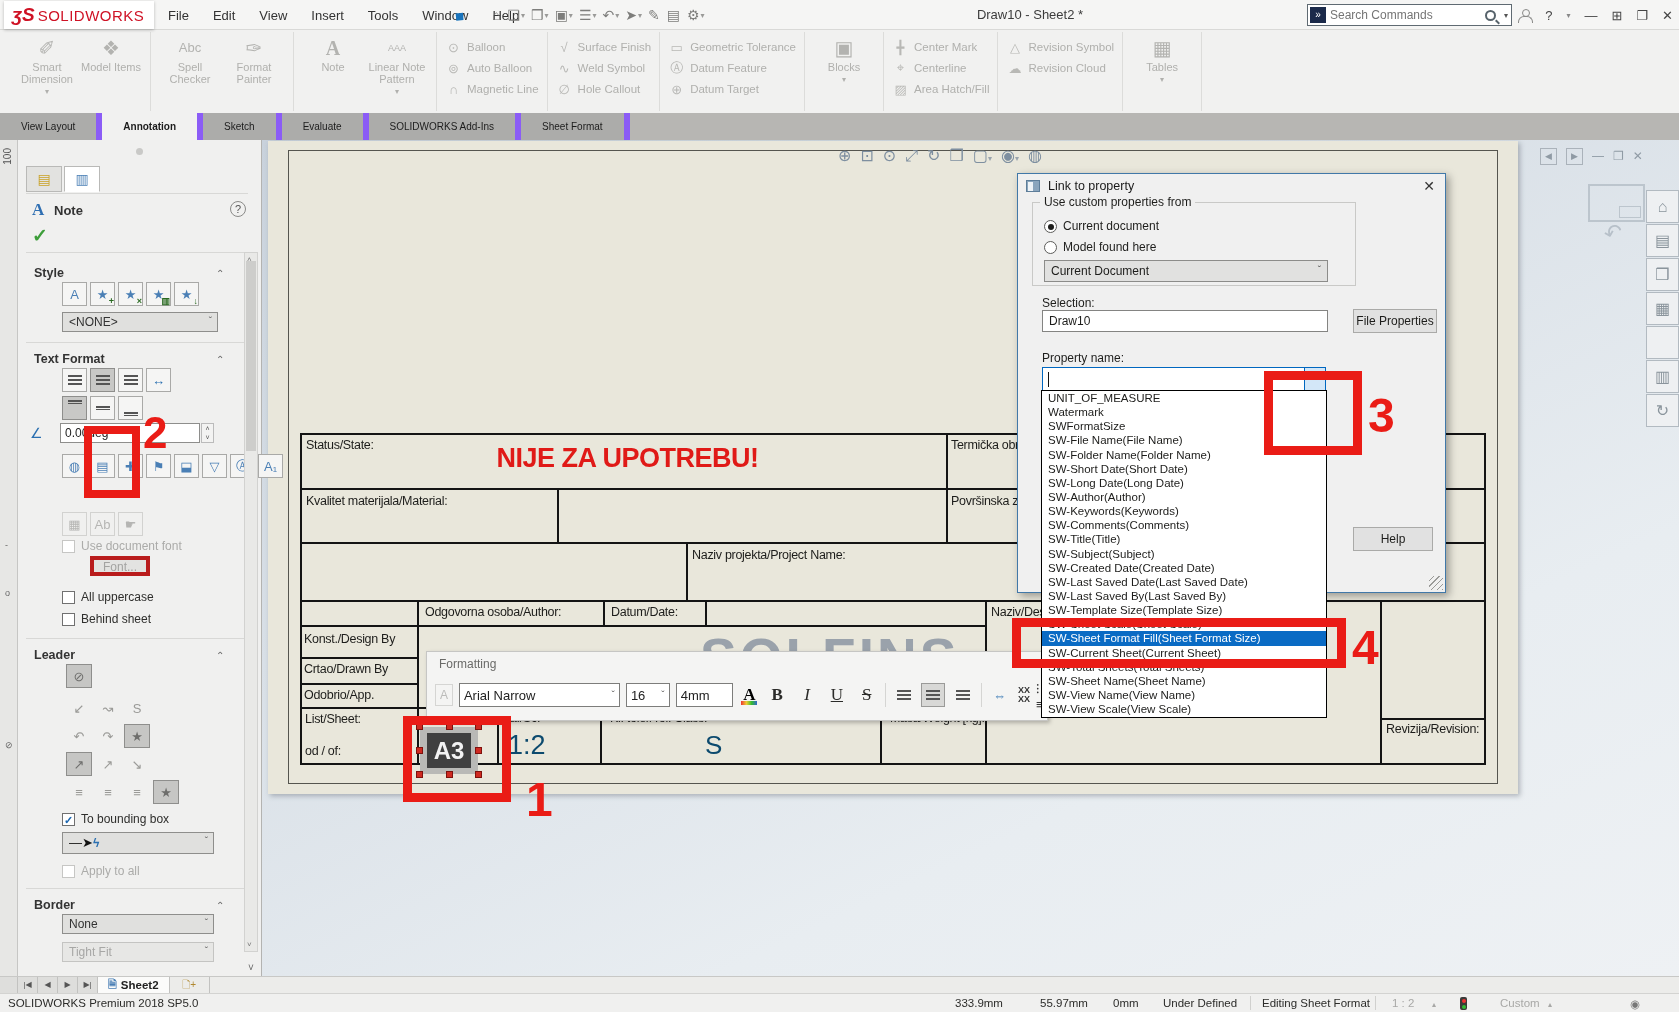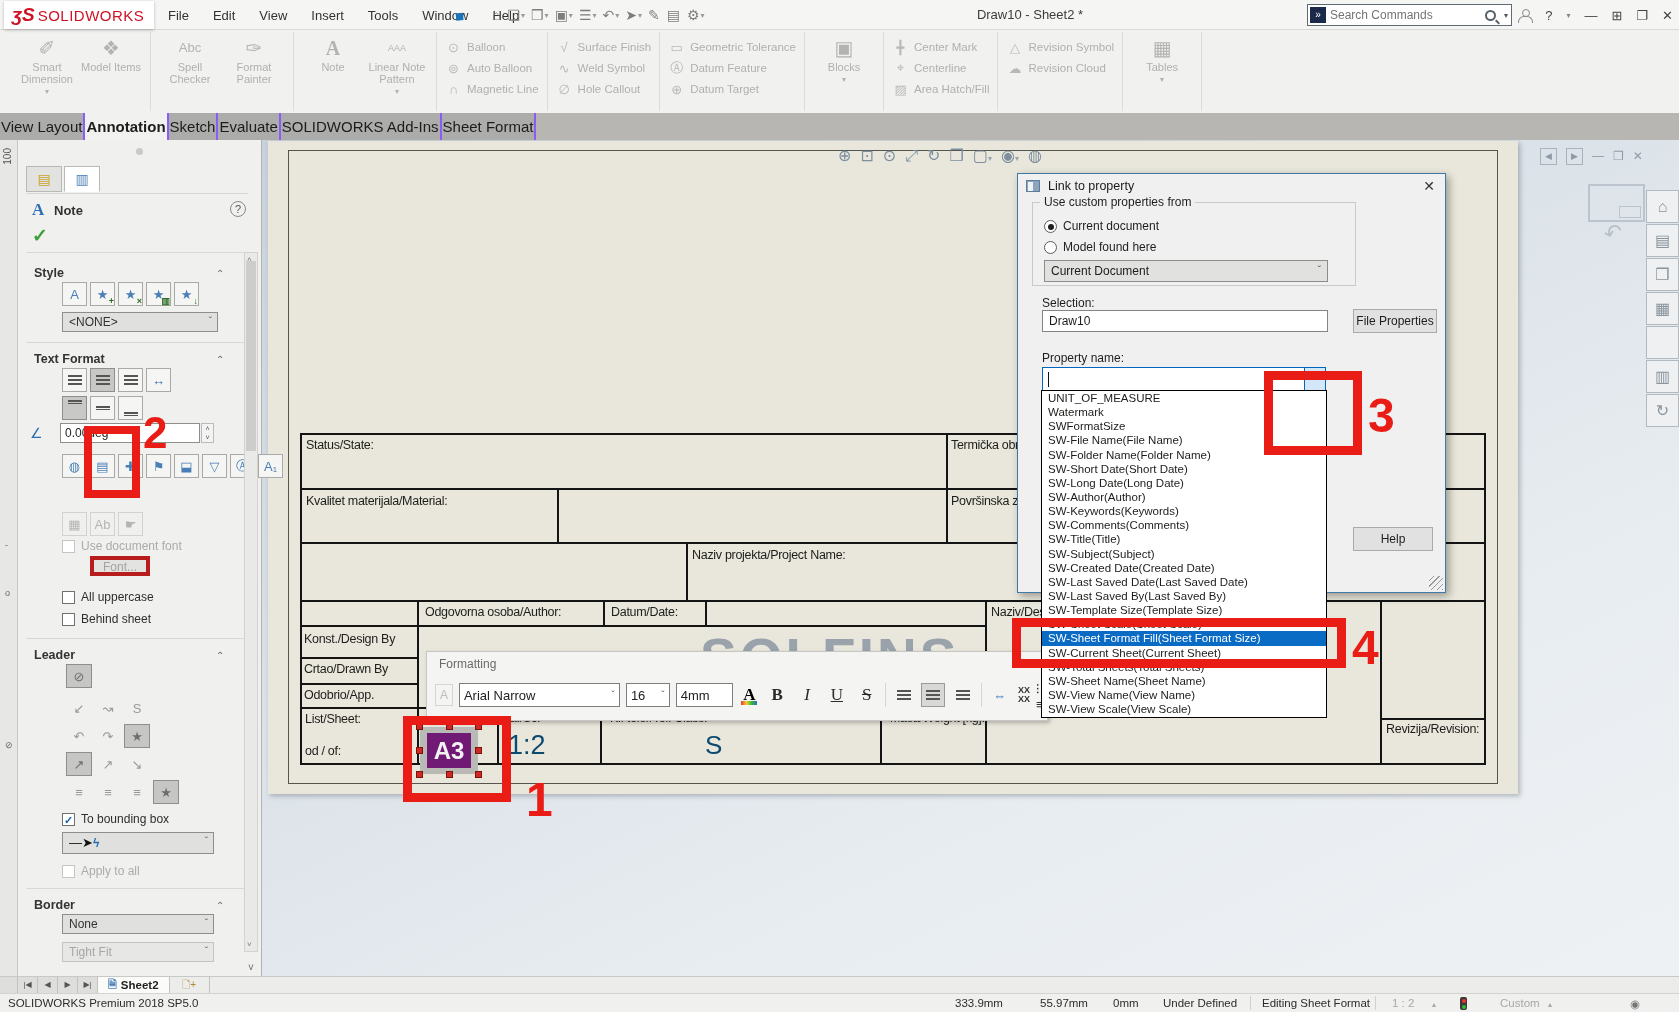--- a/index.html
+++ b/index.html
@@ -37,21 +37,21 @@
   .rtool.big .ric { font-size:20px; color:#b3b3b0; line-height:22px; }
   .rtool.big .rlb { font-size:11px; color:#b0b0ad; line-height:12px; }
   .rcol { display:flex; flex-direction:column; justify-content:flex-start; padding-top:8px; gap:7px; }
   .rtool.small { display:flex; align-items:center; gap:5px; height:14px; }
   .rtool.small .ric { font-size:13px; color:#b8b8b5; width:17px; text-align:center; }
   .rtool.small .rlb { font-size:11.5px; color:#b0b0ad; white-space:nowrap; }
   .rcaret { font-size:8px; color:#b0b0ad; }
 
   
   .tabrow { position:absolute; left:0; top:113px; width:1679px; height:27px; background:#b7b6b3; display:flex; z-index:98; }
-  .dtab { padding:0 1px; font-size:15px; color:#1c1c1c; background:#acacaa; border-right:2px solid #8b5cf6; display:flex; align-items:center; cursor:default; }
+  .dtab { padding:0 21px; font-size:10px; color:#1c1c1c; background:#acacaa; border-right:6px solid #8b5cf6; display:flex; align-items:center; cursor:default; }
   .dtab.active { background:#f1f1f0; font-weight:bold; }
   .hruler { flex:1; background:#ccc9c1; position:relative; border-left:1px solid #a5a5a3; }
   .hruler .rl { position:absolute; top:5px; font-size:11px; color:#4d4d4b; }
   .hruler .tick { position:absolute; top:9px; width:1px; height:7px; background:#6b6b69; }
 
   
   .canvas { position:absolute; left:262px; top:140px; width:1417px; height:836px; background:linear-gradient(155deg,#c9d2dc 0%,#d9e0e7 35%,#e8edf1 70%,#eef1f4 100%); z-index:5; }
   .vruler { position:absolute; left:0; top:140px; width:18px; height:836px; background:#e7e7e5; border-right:1px solid #c6c6c4; z-index:20; }
   .vruler .vl { position:absolute; left:2px; writing-mode:vertical-rl; transform:rotate(180deg); font-size:10px; color:#555; }
   .vruler .vt { position:absolute; left:5px; font-size:9px; color:#666; }
@@ -60,21 +60,21 @@
   .paper { position:absolute; left:268px; top:141px; width:1250px; height:653px; background:#e9e7db; box-shadow:2px 2px 5px rgba(60,70,80,.35); z-index:6; }
   .frame { position:absolute; left:288px; top:150px; width:1210px; height:634px; border:1px solid #55554f; z-index:7; }
   .tl { position:absolute; background:#141414; z-index:8; }
   .celllab { position:absolute; z-index:9; font-size:12.5px; color:#1d1d1b; white-space:nowrap; letter-spacing:-.3px; }
   .warning { position:absolute; left:455px; top:443px; width:345px; text-align:center; font-size:27px; font-weight:bold; color:#e01a17; z-index:9; letter-spacing:-.5px; }
   .watermark { position:absolute; left:700px; top:626px; font-size:55px; font-weight:bold; color:#9aa2ab; letter-spacing:3px; z-index:10; }
   .bigval { position:absolute; z-index:9; color:#0c4a6e; }
 
   
   .a3box { position:absolute; left:420px; top:727px; width:58px; height:47px; background:#b9b9b6; z-index:30; }
-  .a3inner { position:absolute; left:7px; top:6px; width:44px; height:35px; background:#701a75; color:#f2f2f2; font-weight:bold; font-size:24px; text-align:center; line-height:35px; }
+  .a3inner { position:absolute; left:7px; top:6px; width:44px; height:35px; background:#404040; color:#f2f2f2; font-weight:bold; font-size:24px; text-align:center; line-height:35px; }
   .hdl { position:absolute; width:7px; height:7px; background:#cf2a21; border:1px solid #7e120d; }
 
   
   .hud { position:absolute; left:838px; top:146px; display:flex; align-items:center; gap:9px; z-index:35; }
   .hud .hic { font-size:16px; color:#7e8fa0; }
   .hud .hc { font-size:8px; color:#9aa4ad; }
 
   
   .winctl { position:absolute; top:148px; display:flex; gap:9px; z-index:35; color:#8f9aa4; }
   .winctl .wb { width:17px; height:17px; border:1px solid #aab2ba; font-size:9px; text-align:center; line-height:15px; color:#8f9aa4; }
@@ -431,20 +431,21 @@
   <div class="tl" style="left:603px;top:600px;width:2px;height:27px"></div>
   <div class="tl" style="left:705px;top:600px;width:2px;height:27px"></div>
   <div class="tl" style="left:985px;top:600px;width:2px;height:165px"></div>
   <div class="tl" style="left:497px;top:707px;width:2px;height:58px"></div>
   <div class="tl" style="left:600px;top:707px;width:2px;height:58px"></div>
   <div class="tl" style="left:880px;top:707px;width:2px;height:58px"></div>
   <div class="tl" style="left:1380px;top:600px;width:2px;height:165px"></div>
   <div class="tl" style="left:1484px;top:433px;width:2px;height:332px"></div>
 
   <span class="celllab" style="left:306px;top:438px">Status/State:</span>
+  <div class="warning">NIJE ZA UPOTREBU!</div>
   <span class="celllab" style="left:951px;top:438px">Termička obrada/He</span>
   <span class="celllab" style="left:306px;top:494px">Kvalitet materijala/Material:</span>
   <span class="celllab" style="left:951px;top:494px">Površinska zaštita/S</span>
   <span class="celllab" style="left:692px;top:548px">Naziv projekta/Project Name:</span>
   <span class="celllab" style="left:425px;top:605px">Odgovorna osoba/Author:</span>
   <span class="celllab" style="left:611px;top:605px">Datum/Date:</span>
   <span class="celllab" style="left:991px;top:605px">Naziv/Des</span>
   <span class="celllab" style="left:304px;top:632px">Konst./Design By</span>
   <span class="celllab" style="left:304px;top:662px">Crtao/Drawn By</span>
   <span class="celllab" style="left:304px;top:688px">Odobrio/App.</span>

